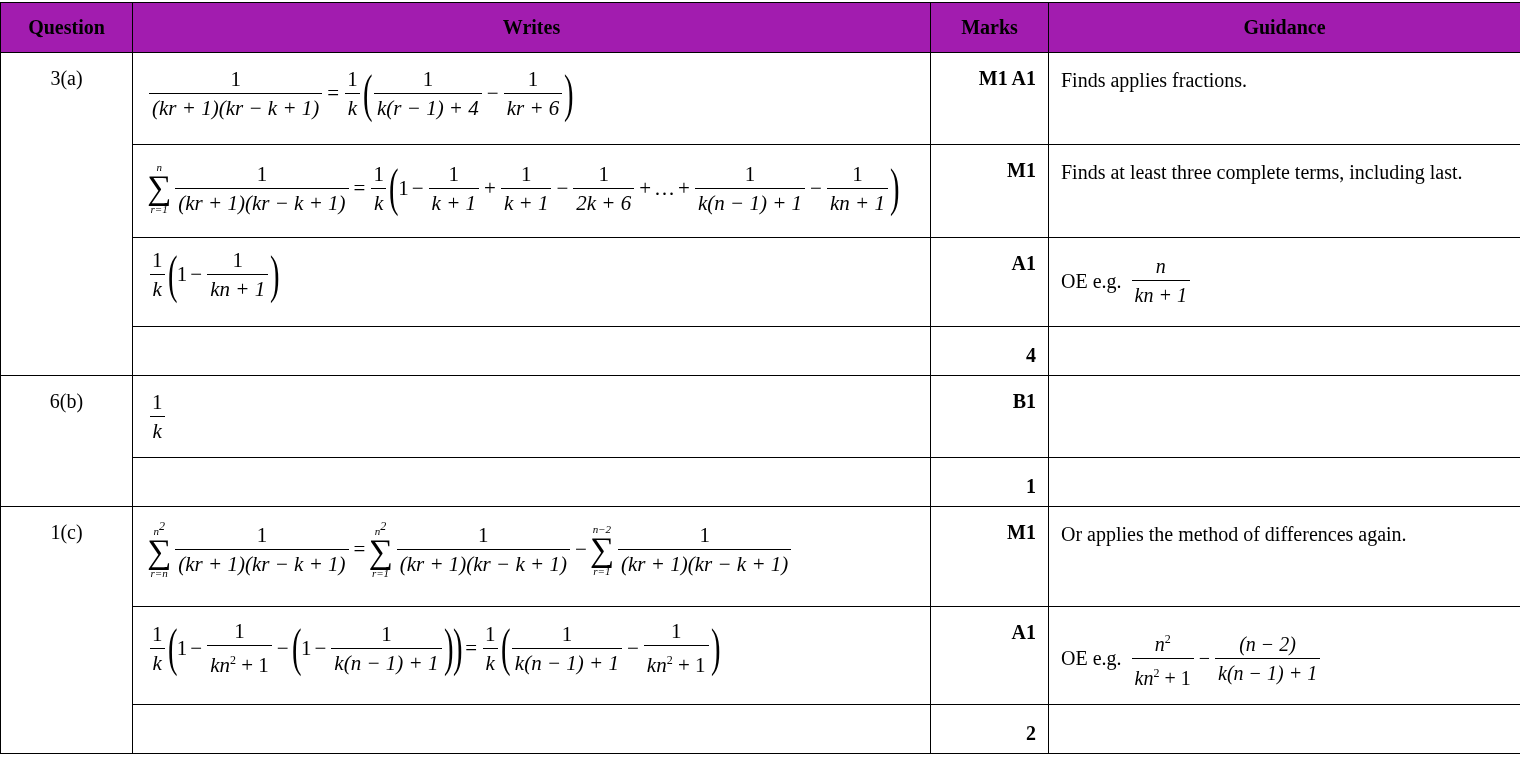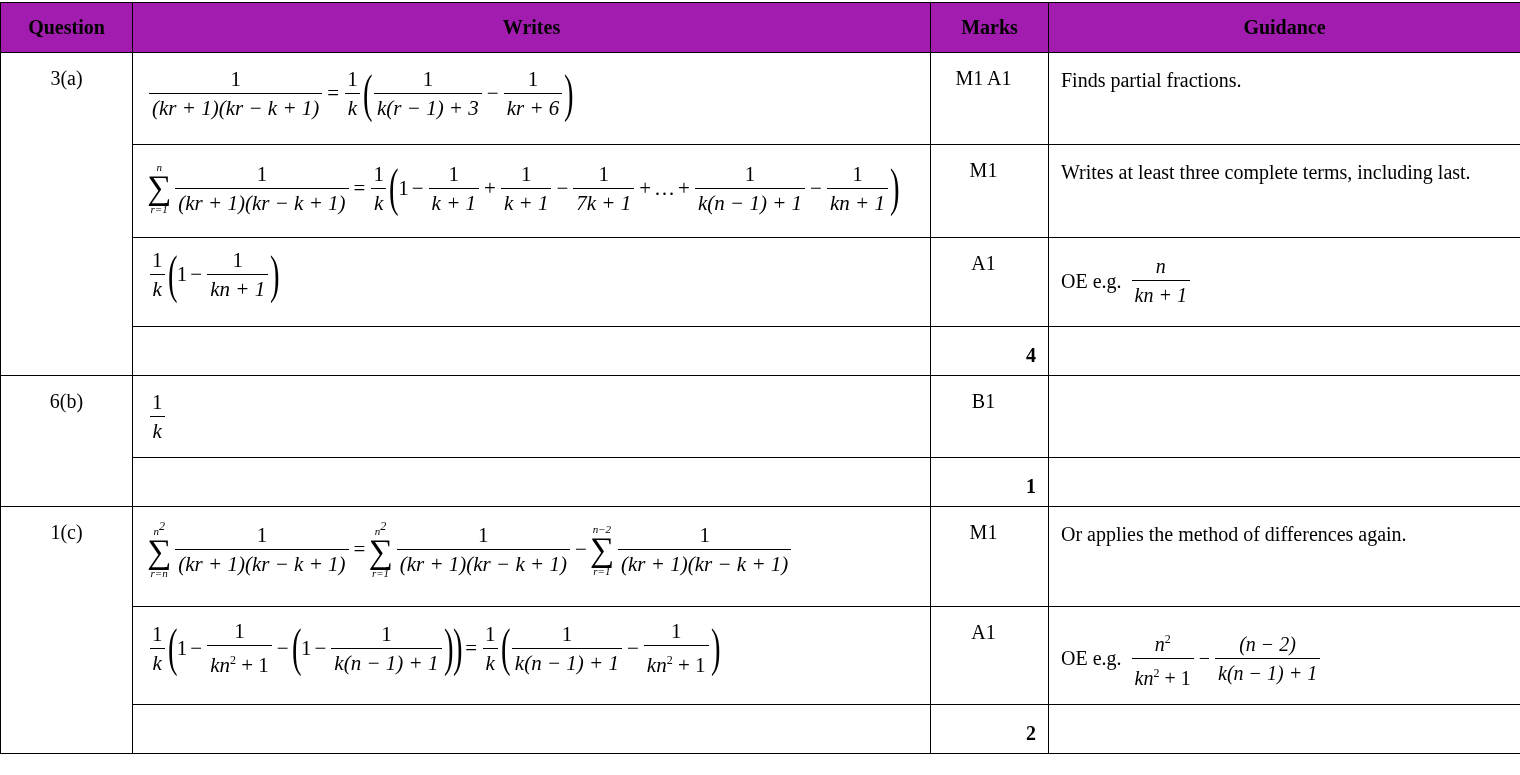--- a/index.html
+++ b/index.html
@@ -2,21 +2,21 @@
 <html><head>
 <meta charset="utf-8">
 <style>
   html, body { margin: 0; padding: 0; background: #ffffff; }
   body { width: 1520px; height: 775px; overflow: hidden; font-family: "Liberation Serif", "DejaVu Serif", serif; color: #000; }
   table.ms { border-collapse: collapse; width: 1520px; table-layout: fixed; position: absolute; left: 0; top: 2px; }
   table.ms td, table.ms th { border: 1.5px solid #000; vertical-align: top; padding: 0; font-size: 20px; }
   table.ms th { background: #a21caf; font-weight: bold; height: 49px; vertical-align: middle; text-align: center; font-size: 20px; }
   col.c1 { width: 132px; } col.c2 { width: 798px; } col.c3 { width: 118px; } col.c4 { width: 472px; }
   td.q { text-align: center; padding-top: 14px !important; font-size: 20px; margin-left: 48px; }
-  td.mk { text-align: center; font-weight: normal; padding: 14px 12px 0 0 !important; margin-top: 11px; }
+  td.mk { text-align: right; font-weight: bold; padding: 14px 12px 0 0 !important; margin-top: 11px; }
   td.gd { padding: 14px 10px 0 12px !important; line-height: 26px; }
   td.ans { padding: 14px 0 0 14px !important; }
   td.mkTotal { text-align: right; font-weight: bold; padding: 0 12px 8px 0 !important; vertical-align: bottom !important; }
   .math { display: inline-flex; align-items: center; font-family: "Liberation Serif", "DejaVu Serif", serif; font-size: 21px; white-space: nowrap; }
   .frac { display: inline-flex; flex-direction: column; align-items: center; margin: 0 2px; vertical-align: middle; }
   .frac .num { padding: 0 3px 2px; line-height: 24px; }
   .frac .den { padding: 2px 3px 0; border-top: 1.2px solid #000; line-height: 24px; }
   .it { font-style: italic; }
   .paren { font-size: 52px; line-height: 52px; transform: scaleX(0.55); font-weight: 100; display: inline-block; margin: 0 -4px; }
   .op { margin: 0 3px; }
@@ -61,32 +61,32 @@
               <span class="den it">(kr + 1)(kr − k + 1)</span>
             </span>
           <span class="op">=</span>
           <span class="frac">
               <span class="num">1</span>
               <span class="den it">k</span>
             </span>
           <span class="paren">(</span>
           <span class="frac">
               <span class="num">1</span>
-              <span class="den it">k(r − 1) + 3</span>
+              <span class="den it">k(r − 1) + 4</span>
             </span>
           <span class="op">−</span>
           <span class="frac">
               <span class="num">1</span>
               <span class="den it">kr + 6</span>
             </span>
           <span class="paren">)</span>
         </span>
       </td>
       <td class="mk">M1 A1</td>
-      <td class="gd">Finds partial fractions.</td>
+      <td class="gd">Finds applies fractions.</td>
     </tr>
 
     <tr class="rowtall-a2">
       <td class="ans" style="padding-top:8px !important">
         <span class="math">
           <span class="sum">
               <span class="lim">n</span>
               <span class="big">∑</span>
               <span class="lim">r=1</span>
             </span>
@@ -107,39 +107,39 @@
               <span class="den it">k + 1</span>
             </span>
           <span class="op">+</span>
           <span class="frac">
               <span class="num">1</span>
               <span class="den it">k + 1</span>
             </span>
           <span class="op">−</span>
           <span class="frac">
               <span class="num">1</span>
-              <span class="den it">7k + 1</span>
+              <span class="den it">2k + 6</span>
             </span>
           <span class="op">+</span>
           <span>…</span>
           <span class="op">+</span>
           <span class="frac">
               <span class="num">1</span>
               <span class="den it">k(n − 1) + 1</span>
             </span>
           <span class="op">−</span>
           <span class="frac">
               <span class="num">1</span>
               <span class="den it">kn + 1</span>
             </span>
           <span class="paren">)</span>
         </span>
       </td>
       <td class="mk">M1</td>
-      <td class="gd">Writes at least three complete terms, including last.</td>
+      <td class="gd">Finds at least three complete terms, including last.</td>
     </tr>
 
     <tr class="rowtall-a3">
       <td class="ans" style="padding-top:10px !important">
         <span class="math">
           <span class="frac">
               <span class="num">1</span>
               <span class="den it">k</span>
             </span>
           <span class="paren">(</span>

